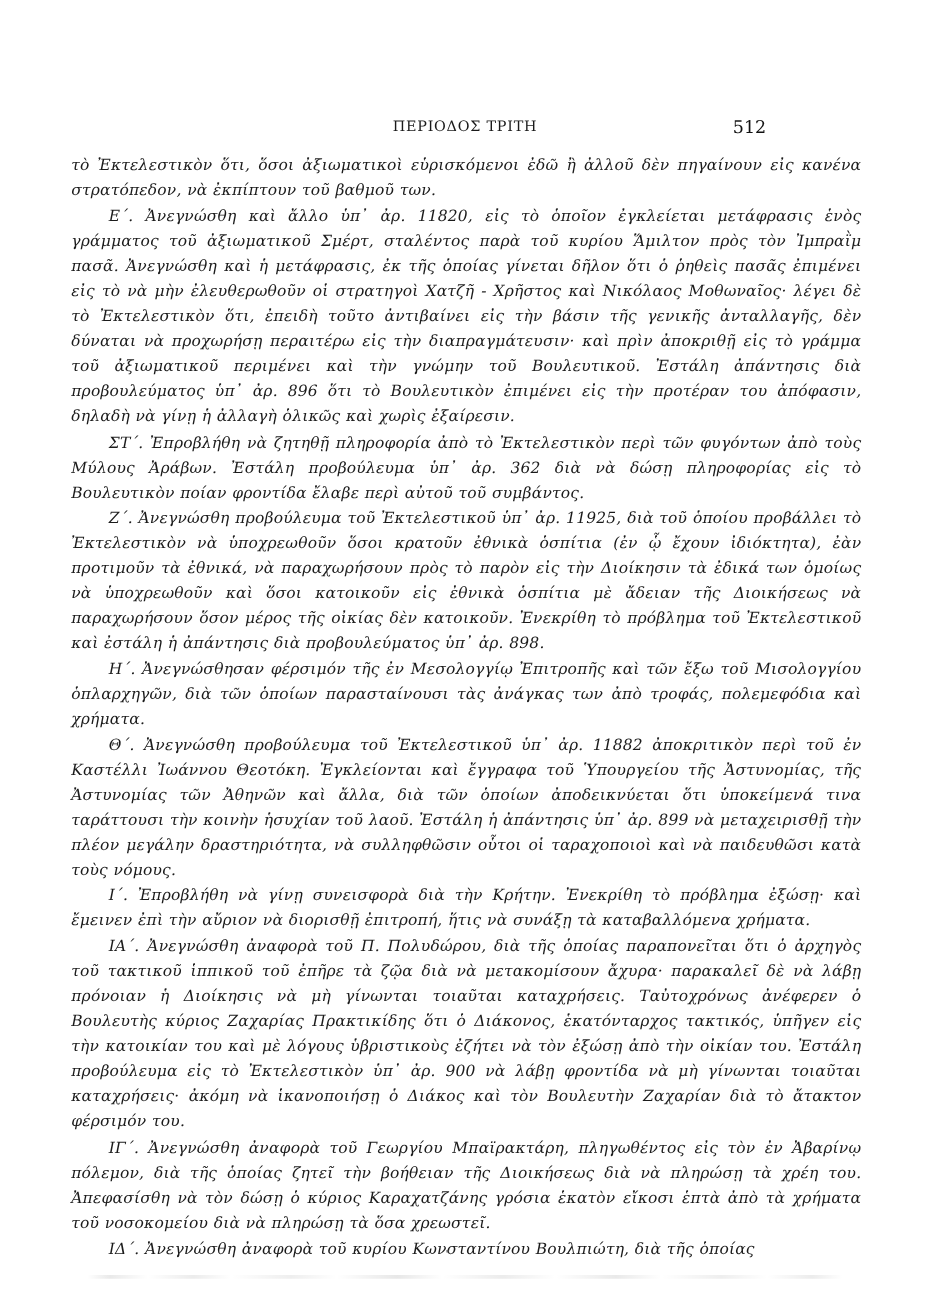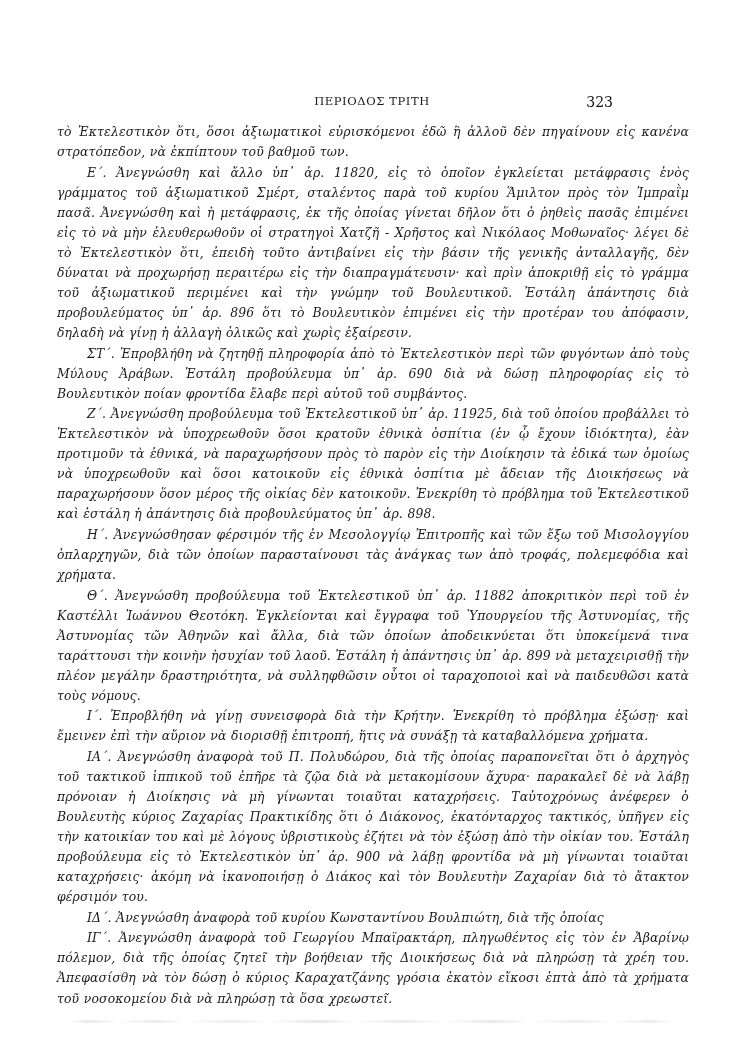--- a/index.html
+++ b/index.html
@@ -104,44 +104,44 @@
     opacity: 0.7;
   }
 </style>
 </head>
 <body>
 
 <div class="page">
 
   <div class="header">
     <div class="header-title">ΠΕΡΙΟΔΟΣ ΤΡΙΤΗ</div>
-    <div class="page-number">323</div>
+    <div class="page-number">512</div>
   </div>
 
   <div class="body-block">
 
     <p class="para noindent">τὸ Ἐκτελεστικὸν ὅτι, ὅσοι ἀξιωματικοὶ εὑρισκόμενοι ἐδῶ ἢ ἀλλοῦ δὲν πηγαίνουν εἰς κανένα στρατόπεδον, νὰ ἐκπίπτουν τοῦ βαθμοῦ των.</p>
 
     <p class="para indent">Ε΄. Ἀνεγνώσθη καὶ ἄλλο ὑπ᾿ ἀρ. 11820, εἰς τὸ ὁποῖον ἐγκλείεται μετάφρασις ἑνὸς γράμματος τοῦ ἀξιωματικοῦ Σμέρτ, σταλέντος παρὰ τοῦ κυρίου Ἅμιλτον πρὸς τὸν Ἰμπραῒμ πασᾶ. Ἀνεγνώσθη καὶ ἡ μετάφρασις, ἐκ τῆς ὁποίας γίνεται δῆλον ὅτι ὁ ῥηθεὶς πασᾶς ἐπιμένει εἰς τὸ νὰ μὴν ἐλευθερωθοῦν οἱ στρατηγοὶ Χατζῆ - Χρῆστος καὶ Νικόλαος Μοθωναῖος· λέγει δὲ τὸ Ἐκτελεστικὸν ὅτι, ἐπειδὴ τοῦτο ἀντιβαίνει εἰς τὴν βάσιν τῆς γενικῆς ἀνταλλαγῆς, δὲν δύναται νὰ προχωρήσῃ περαιτέρω εἰς τὴν διαπραγμάτευσιν· καὶ πρὶν ἀποκριθῇ εἰς τὸ γράμμα τοῦ ἀξιωματικοῦ περιμένει καὶ τὴν γνώμην τοῦ Βουλευτικοῦ. Ἐστάλη ἀπάντησις διὰ προβουλεύματος ὑπ᾿ ἀρ. 896 ὅτι τὸ Βουλευτικὸν ἐπιμένει εἰς τὴν προτέραν του ἀπόφασιν, δηλαδὴ νὰ γίνῃ ἡ ἀλλαγὴ ὁλικῶς καὶ χωρὶς ἐξαίρεσιν.</p>
 
-    <p class="para indent">ΣΤ΄. Ἐπροβλήθη νὰ ζητηθῇ πληροφορία ἀπὸ τὸ Ἐκτελεστικὸν περὶ τῶν φυγόντων ἀπὸ τοὺς Μύλους Ἀράβων. Ἐστάλη προβούλευμα ὑπ᾿ ἀρ. 690 διὰ νὰ δώσῃ πληροφορίας εἰς τὸ Βουλευτικὸν ποίαν φροντίδα ἔλαβε περὶ αὐτοῦ τοῦ συμβάντος.</p>
+    <p class="para indent">ΣΤ΄. Ἐπροβλήθη νὰ ζητηθῇ πληροφορία ἀπὸ τὸ Ἐκτελεστικὸν περὶ τῶν φυγόντων ἀπὸ τοὺς Μύλους Ἀράβων. Ἐστάλη προβούλευμα ὑπ᾿ ἀρ. 362 διὰ νὰ δώσῃ πληροφορίας εἰς τὸ Βουλευτικὸν ποίαν φροντίδα ἔλαβε περὶ αὐτοῦ τοῦ συμβάντος.</p>
 
     <p class="para indent">Ζ΄. Ἀνεγνώσθη προβούλευμα τοῦ Ἐκτελεστικοῦ ὑπ᾿ ἀρ. 11925, διὰ τοῦ ὁποίου προβάλλει τὸ Ἐκτελεστικὸν νὰ ὑποχρεωθοῦν ὅσοι κρατοῦν ἐθνικὰ ὁσπίτια (ἐν ᾧ ἔχουν ἰδιόκτητα), ἐὰν προτιμοῦν τὰ ἐθνικά, νὰ παραχωρήσουν πρὸς τὸ παρὸν εἰς τὴν Διοίκησιν τὰ ἐδικά των ὁμοίως νὰ ὑποχρεωθοῦν καὶ ὅσοι κατοικοῦν εἰς ἐθνικὰ ὁσπίτια μὲ ἄδειαν τῆς Διοικήσεως νὰ παραχωρήσουν ὅσον μέρος τῆς οἰκίας δὲν κατοικοῦν. Ἐνεκρίθη τὸ πρόβλημα τοῦ Ἐκτελεστικοῦ καὶ ἐστάλη ἡ ἀπάντησις διὰ προβουλεύματος ὑπ᾿ ἀρ. 898.</p>
 
     <p class="para indent">Η΄. Ἀνεγνώσθησαν φέρσιμόν τῆς ἐν Μεσολογγίῳ Ἐπιτροπῆς καὶ τῶν ἔξω τοῦ Μισολογγίου ὁπλαρχηγῶν, διὰ τῶν ὁποίων παρασταίνουσι τὰς ἀνάγκας των ἀπὸ τροφάς, πολεμεφόδια καὶ χρήματα.</p>
 
     <p class="para indent">Θ΄. Ἀνεγνώσθη προβούλευμα τοῦ Ἐκτελεστικοῦ ὑπ᾿ ἀρ. 11882 ἀποκριτικὸν περὶ τοῦ ἐν Καστέλλι Ἰωάννου Θεοτόκη. Ἐγκλείονται καὶ ἔγγραφα τοῦ Ὑπουργείου τῆς Ἀστυνομίας, τῆς Ἀστυνομίας τῶν Ἀθηνῶν καὶ ἄλλα, διὰ τῶν ὁποίων ἀποδεικνύεται ὅτι ὑποκείμενά τινα ταράττουσι τὴν κοινὴν ἡσυχίαν τοῦ λαοῦ. Ἐστάλη ἡ ἀπάντησις ὑπ᾿ ἀρ. 899 νὰ μεταχειρισθῇ τὴν πλέον μεγάλην δραστηριότητα, νὰ συλληφθῶσιν οὗτοι οἱ ταραχοποιοὶ καὶ νὰ παιδευθῶσι κατὰ τοὺς νόμους.</p>
 
     <p class="para indent">Ι΄. Ἐπροβλήθη νὰ γίνῃ συνεισφορὰ διὰ τὴν Κρήτην. Ἐνεκρίθη τὸ πρόβλημα ἐξώσῃ· καὶ ἔμεινεν ἐπὶ τὴν αὔριον νὰ διορισθῇ ἐπιτροπή, ἥτις νὰ συνάξῃ τὰ καταβαλλόμενα χρήματα.</p>
 
     <p class="para indent">ΙΑ΄. Ἀνεγνώσθη ἀναφορὰ τοῦ Π. Πολυδώρου, διὰ τῆς ὁποίας παραπονεῖται ὅτι ὁ ἀρχηγὸς τοῦ τακτικοῦ ἱππικοῦ τοῦ ἐπῆρε τὰ ζῷα διὰ νὰ μετακομίσουν ἄχυρα· παρακαλεῖ δὲ νὰ λάβῃ πρόνοιαν ἡ Διοίκησις νὰ μὴ γίνωνται τοιαῦται καταχρήσεις. Ταὐτοχρόνως ἀνέφερεν ὁ Βουλευτὴς κύριος Ζαχαρίας Πρακτικίδης ὅτι ὁ Διάκονος, ἑκατόνταρχος τακτικός, ὑπῆγεν εἰς τὴν κατοικίαν του καὶ μὲ λόγους ὑβριστικοὺς ἐζήτει νὰ τὸν ἐξώσῃ ἀπὸ τὴν οἰκίαν του. Ἐστάλη προβούλευμα εἰς τὸ Ἐκτελεστικὸν ὑπ᾿ ἀρ. 900 νὰ λάβῃ φροντίδα νὰ μὴ γίνωνται τοιαῦται καταχρήσεις· ἀκόμη νὰ ἱκανοποιήσῃ ὁ Διάκος καὶ τὸν Βουλευτὴν Ζαχαρίαν διὰ τὸ ἄτακτον φέρσιμόν του.</p>
 
 
+    <p class="para indent">ΙΓ΄. Ἀνεγνώσθη ἀναφορὰ τοῦ Γεωργίου Μπαϊρακτάρη, πληγωθέντος εἰς τὸν ἐν Ἀβαρίνῳ πόλεμον, διὰ τῆς ὁποίας ζητεῖ τὴν βοήθειαν τῆς Διοικήσεως διὰ νὰ πληρώσῃ τὰ χρέη του. Ἀπεφασίσθη νὰ τὸν δώσῃ ὁ κύριος Καραχατζάνης γρόσια ἑκατὸν εἴκοσι ἑπτὰ ἀπὸ τὰ χρήματα τοῦ νοσοκομείου διὰ νὰ πληρώσῃ τὰ ὅσα χρεωστεῖ.</p>
+
     <p class="para indent">ΙΔ΄. Ἀνεγνώσθη ἀναφορὰ τοῦ κυρίου Κωνσταντίνου Βουλπιώτη, διὰ τῆς ὁποίας</p>
-
-    <p class="para indent">ΙΓ΄. Ἀνεγνώσθη ἀναφορὰ τοῦ Γεωργίου Μπαϊρακτάρη, πληγωθέντος εἰς τὸν ἐν Ἀβαρίνῳ πόλεμον, διὰ τῆς ὁποίας ζητεῖ τὴν βοήθειαν τῆς Διοικήσεως διὰ νὰ πληρώσῃ τὰ χρέη του. Ἀπεφασίσθη νὰ τὸν δώσῃ ὁ κύριος Καραχατζάνης γρόσια ἑκατὸν εἴκοσι ἑπτὰ ἀπὸ τὰ χρήματα τοῦ νοσοκομείου διὰ νὰ πληρώσῃ τὰ ὅσα χρεωστεῖ.</p>
 
   </div>
 
   <div class="speck"></div>
   <div class="footer-noise"></div>
 
 </div>
 
 </body></html>

